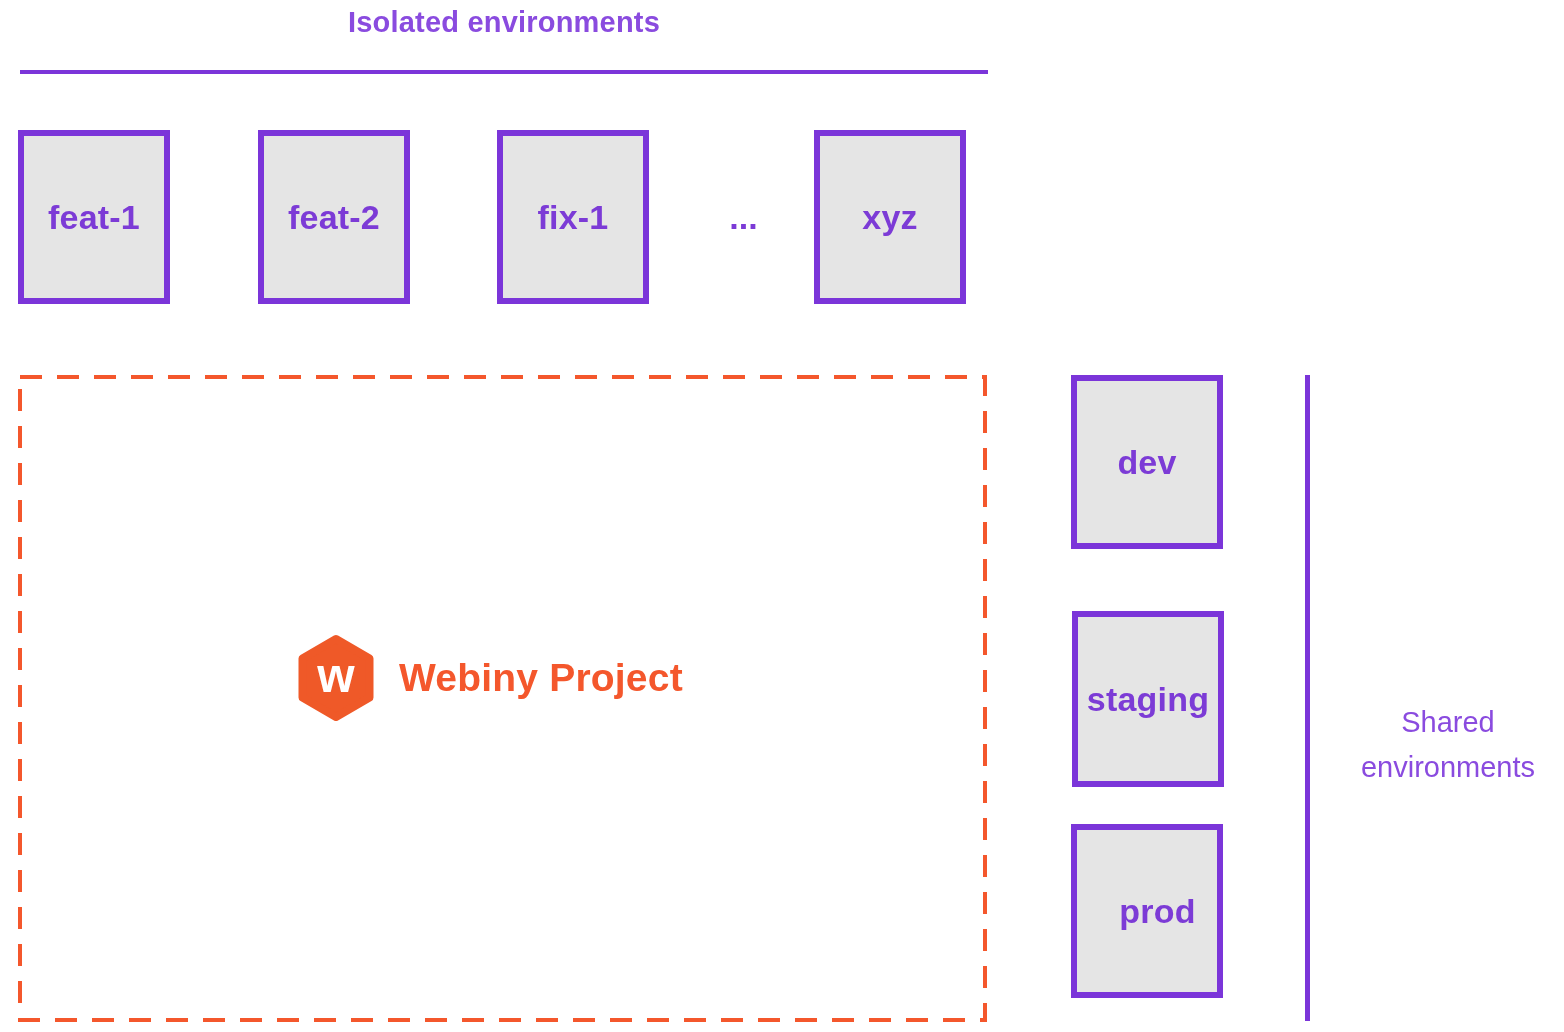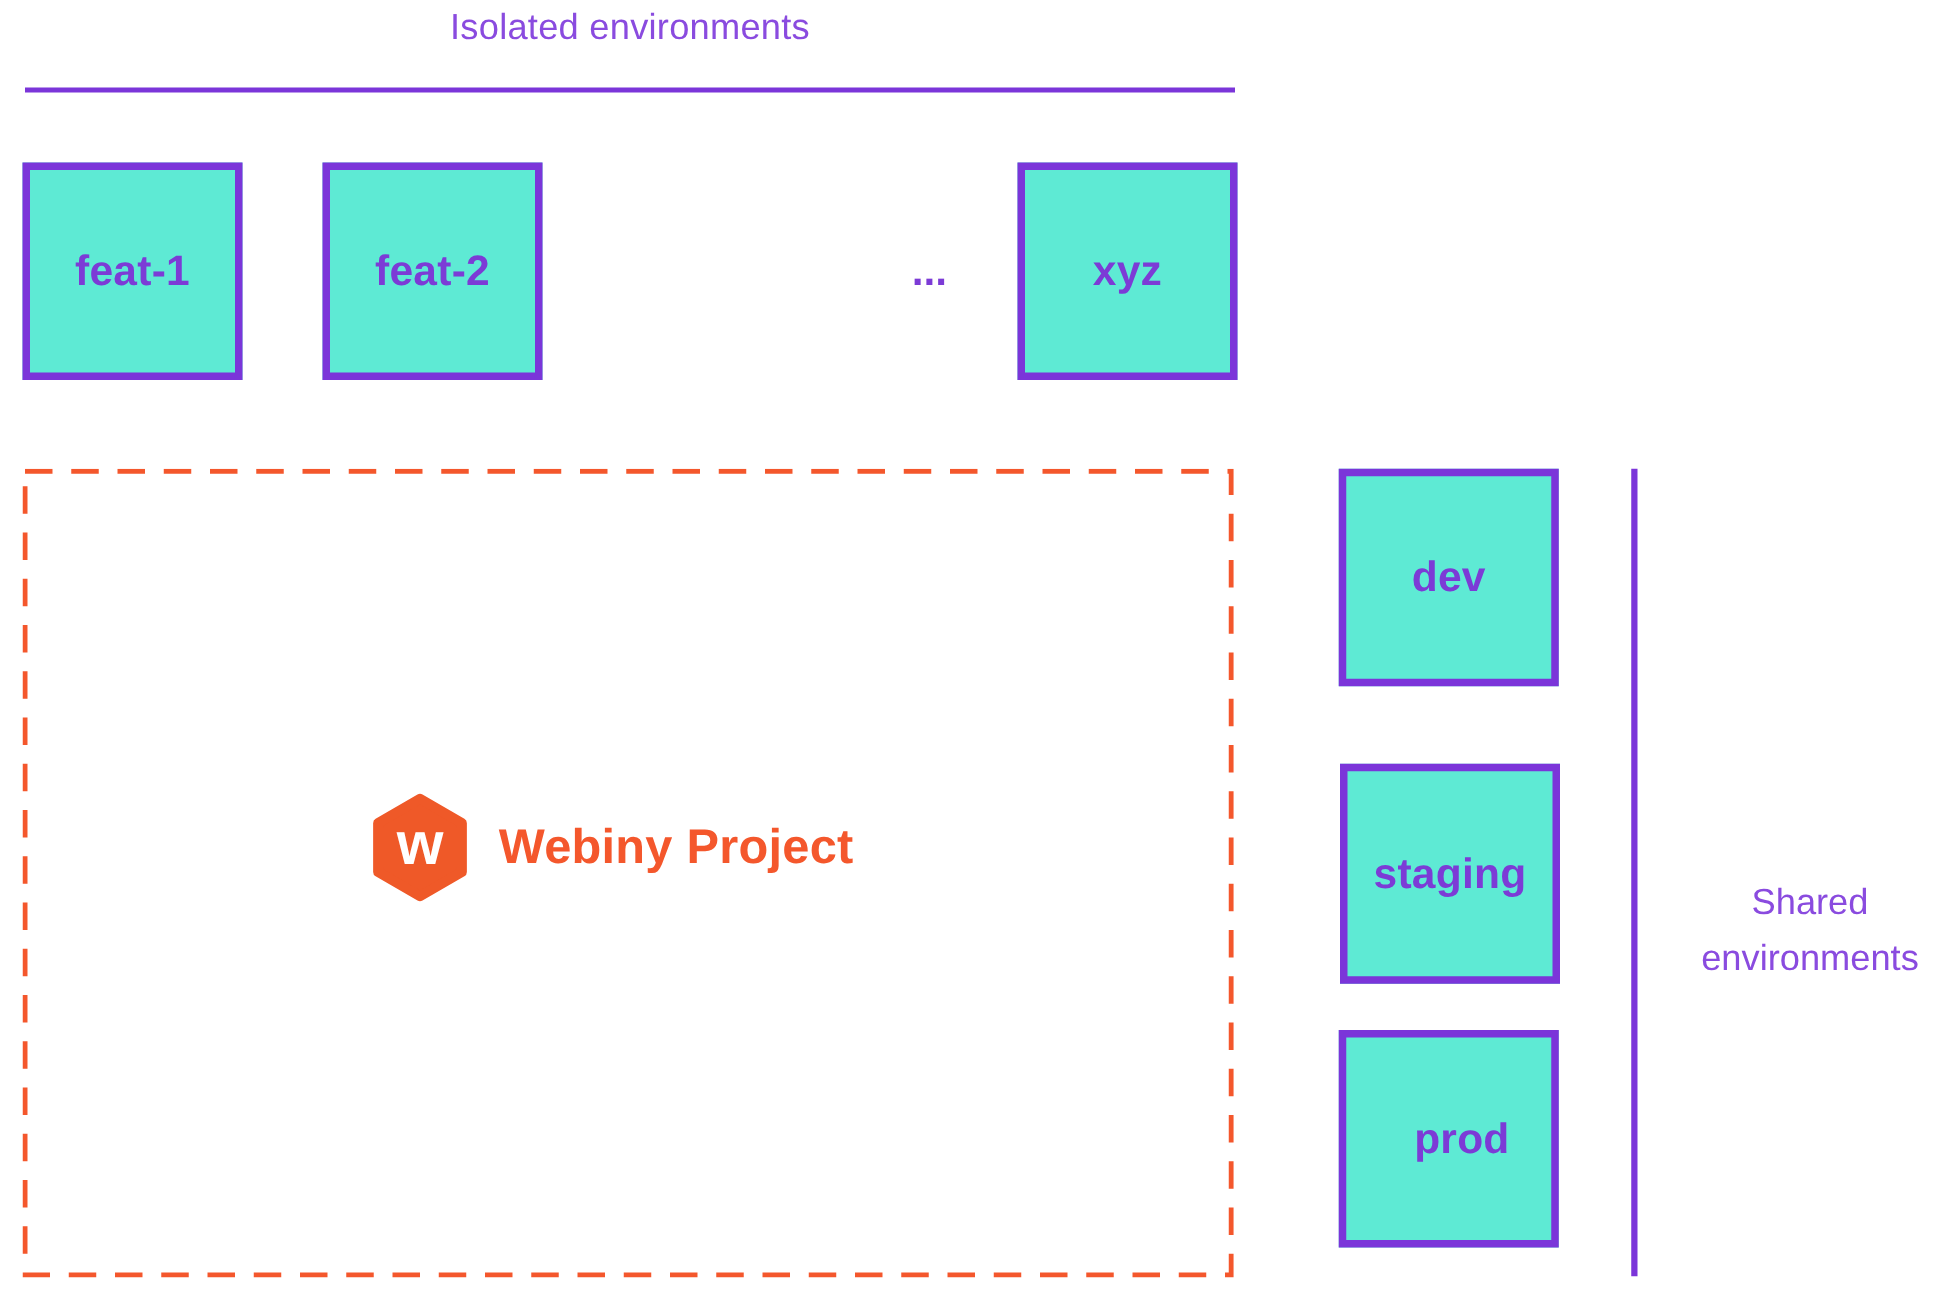--- a/index.html
+++ b/index.html
@@ -24,39 +24,39 @@
   }
 
   
   .iso-title {
     position: absolute;
     left: 254px;
     top: 6px;
     width: 500px;
     text-align: center;
     font-size: 29px;
-    font-weight: 400;
+    font-weight: 700;
     color: var(--purple-title);
     letter-spacing: 0.2px;
   }
   .iso-line {
     position: absolute;
     left: 20px;
     top: 70px;
     width: 968px;
     height: 4px;
     background: var(--purple);
   }
 
   .env-box {
     position: absolute;
-    width: 176px;
+    width: 152px;
     height: 174px;
     border: 6px solid var(--purple);
-    background: #5eead4;
+    background: #e5e5e5;
     display: flex;
     align-items: center;
     justify-content: center;
   }
   .env-box .env-label {
     font-size: 34px;
     font-weight: 700;
     color: var(--purple-text);
     letter-spacing: 0.2px;
   }
@@ -170,20 +170,23 @@
 
   <div class="iso-title">Isolated environments</div>
   <div class="iso-line"></div>
 
   <div class="env-box box-feat1">
     <span class="env-label">feat-1</span>
   </div>
   <div class="env-box box-feat2">
     <span class="env-label">feat-2</span>
   </div>
+  <div class="env-box box-fix1">
+    <span class="env-label">fix-1</span>
+  </div>
   <div class="ellipsis">...</div>
   <div class="env-box box-xyz">
     <span class="env-label">xyz</span>
   </div>
 
   <div class="project-box">
     <svg viewBox="0 0 969 647" preserveAspectRatio="none">
       <rect x="2" y="2" width="965" height="643"></rect>
     </svg>
   </div>

